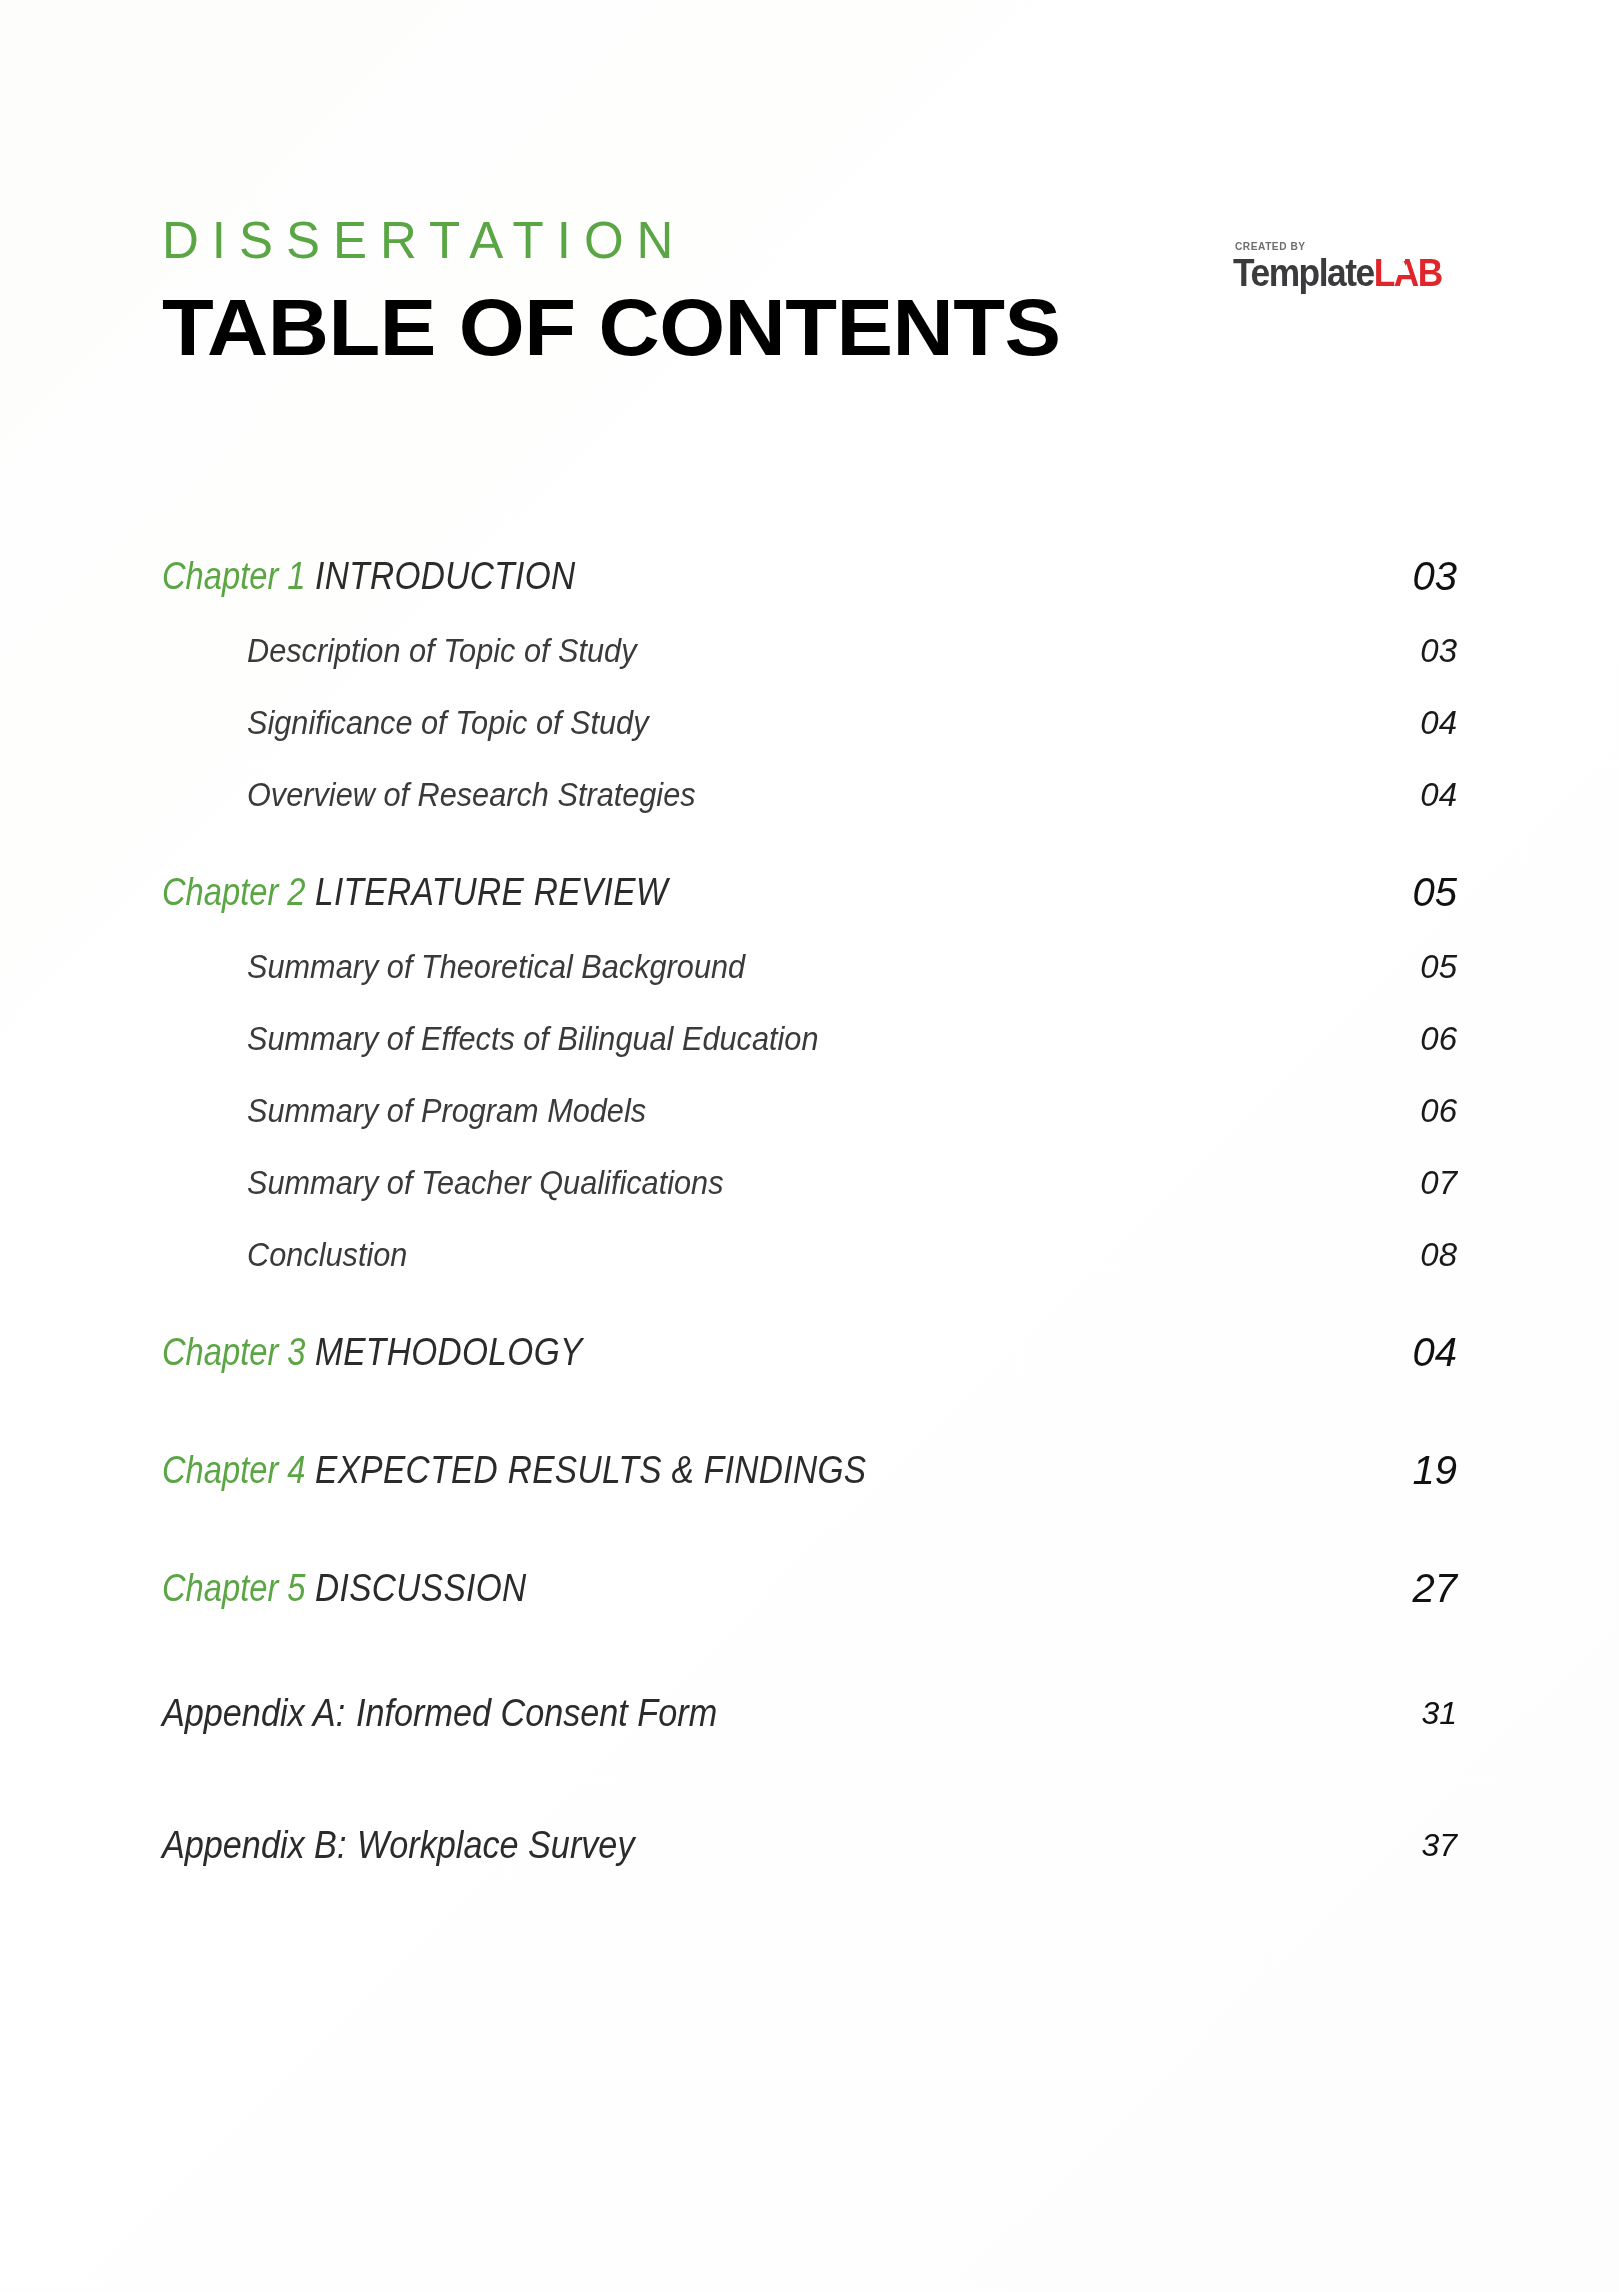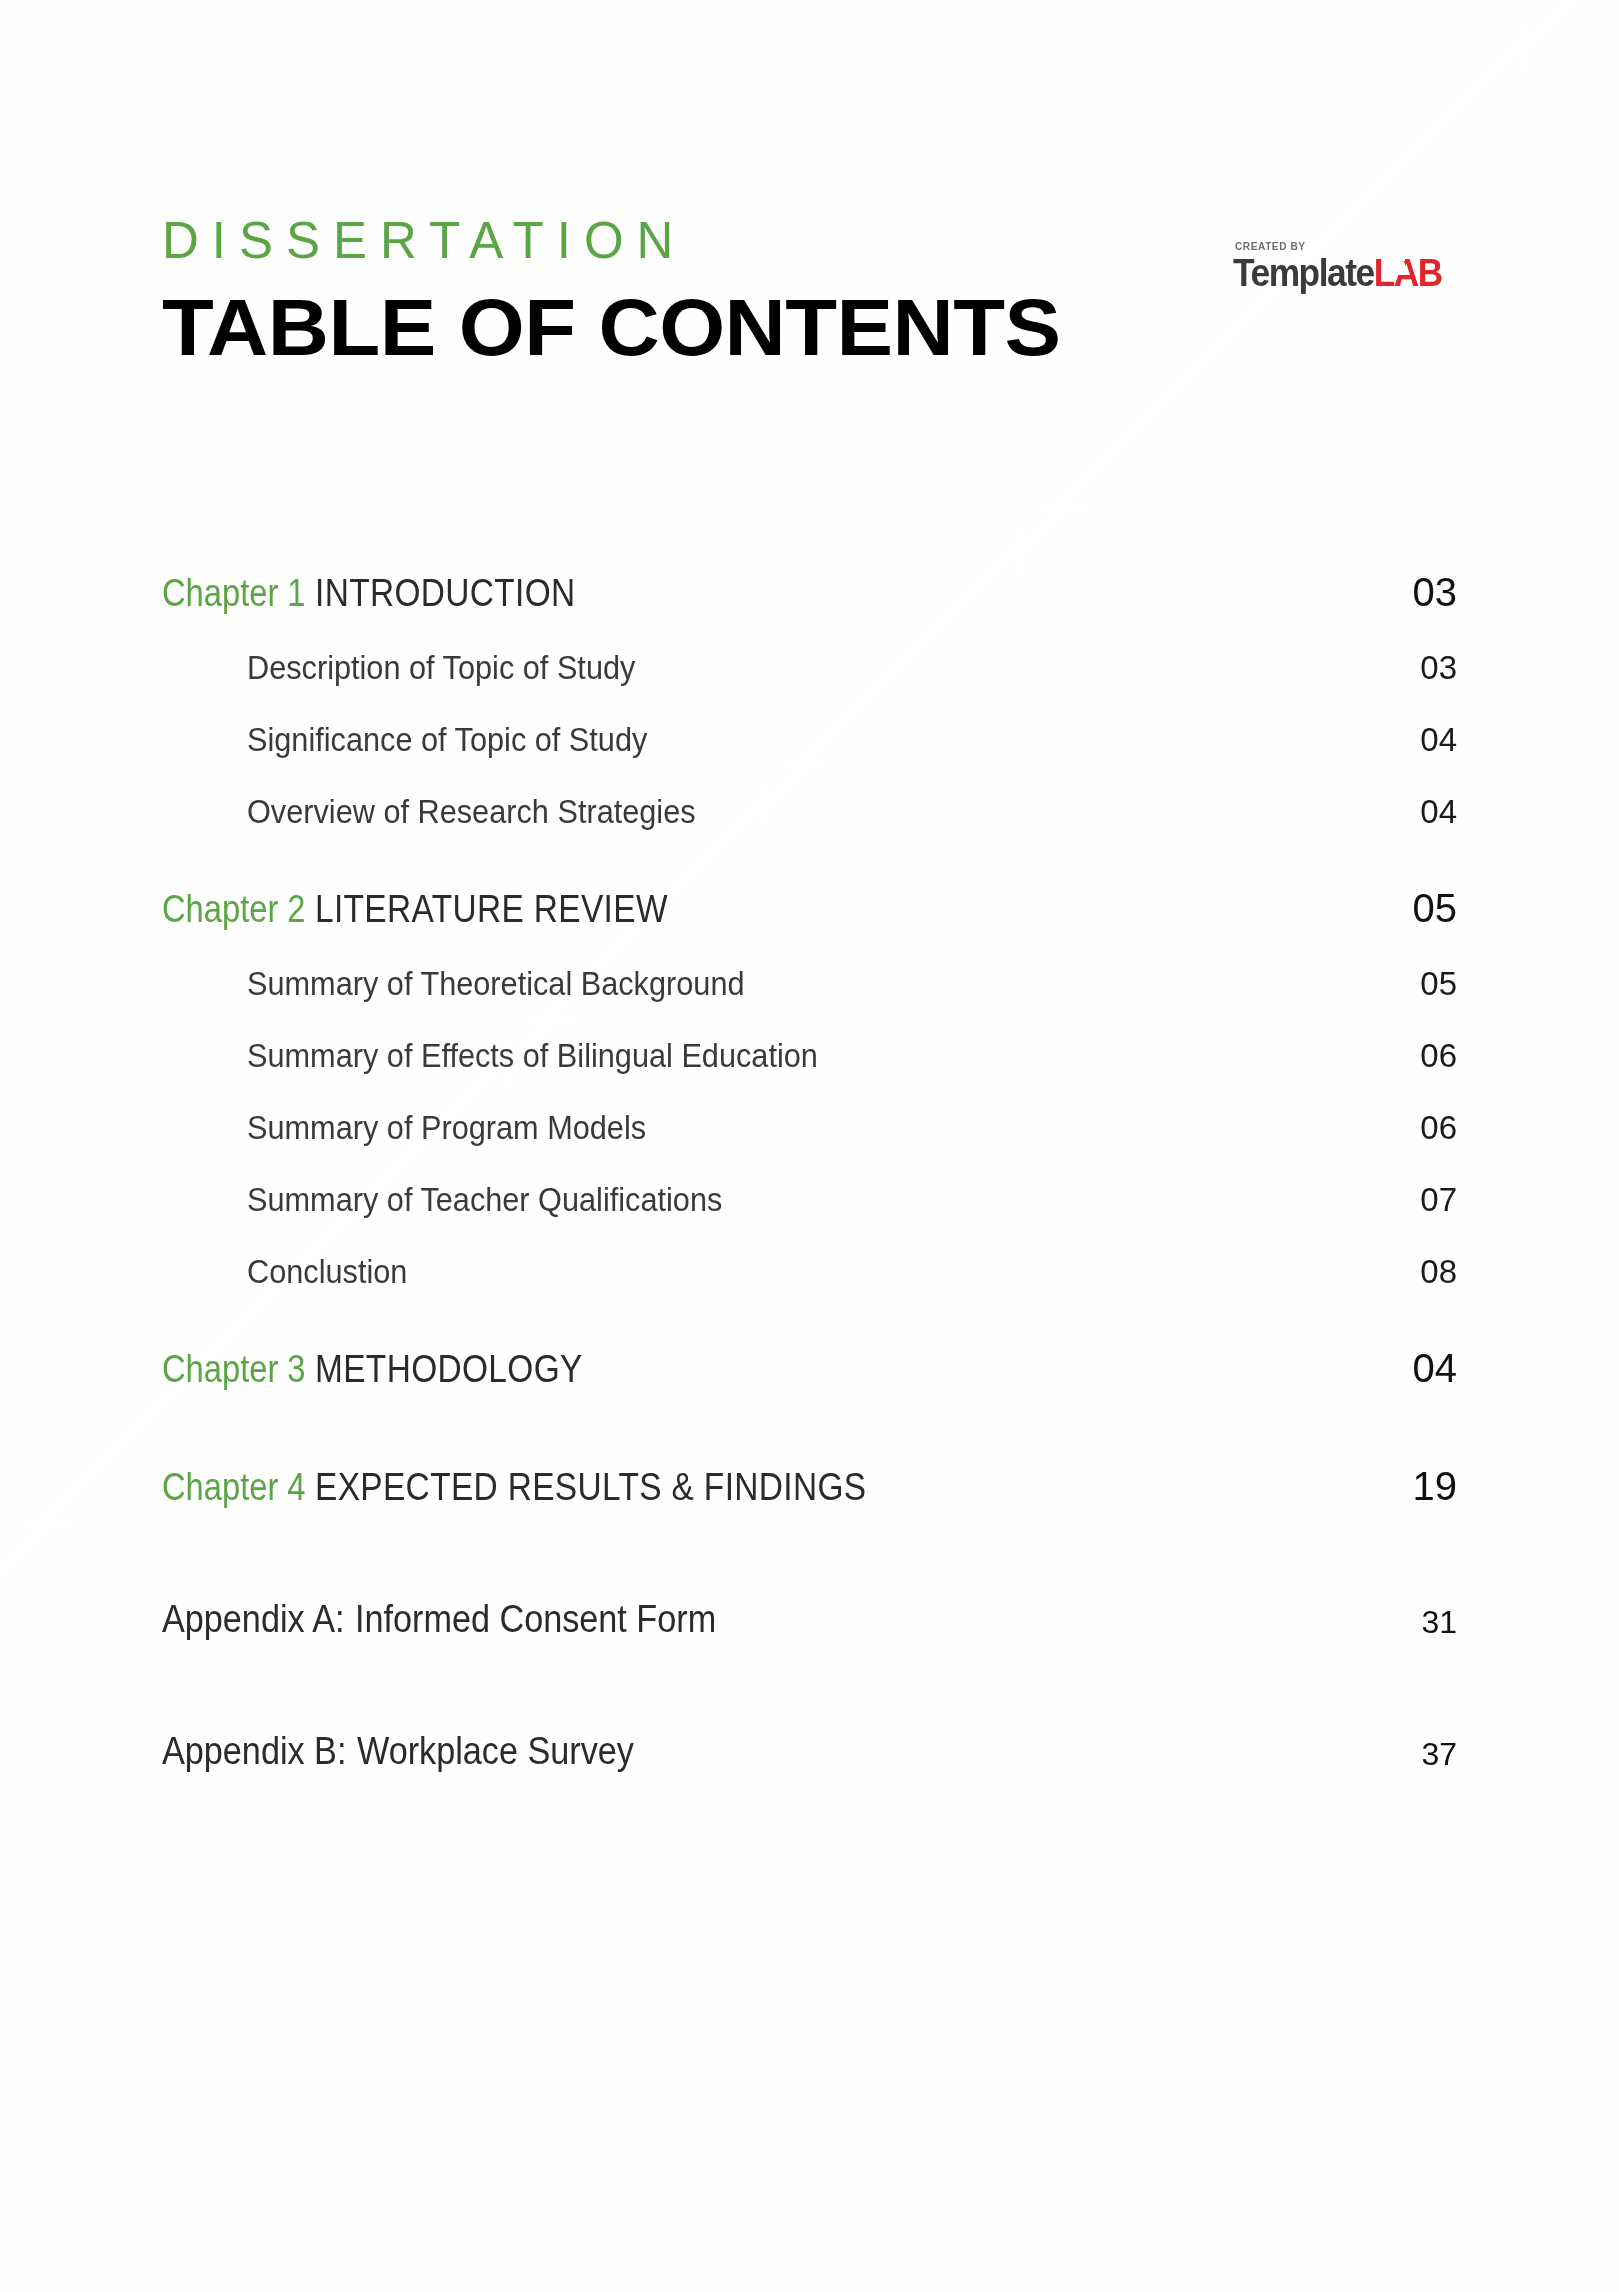--- a/index.html
+++ b/index.html
@@ -114,22 +114,23 @@
   
   .toc {
     position: absolute;
     left: 162px;
     top: 537px;
     width: 1295px;
   }
 
   .row {
     display: flex;
-    align-items: flex-end;
+    align-items: center;
     width: 100%;
+    font-style: italic;
   }
 
   .row .dots { flex: 1 1 auto; min-width: 10px; }
 
   
   .row-chapter {
     margin-bottom: 0;
     height: 78px;
   }
   .chapter-label {
@@ -308,20 +309,28 @@
       </div>
       <div class="group group-gap-lg">
         <div class="row row-chapter">
           <span class="chapter-label">Chapter 4</span> 
           <span class="chapter-title">EXPECTED RESULTS &amp; FINDINGS</span>
           <span class="dots"></span>
           <span class="chapter-page">19</span>
         </div>
       </div>
       <div class="group group-gap-lg">
+        <div class="row row-chapter">
+          <span class="chapter-label">Chapter 5</span> 
+          <span class="chapter-title">DISCUSSION</span>
+          <span class="dots"></span>
+          <span class="chapter-page">27</span>
+        </div>
+      </div>
+      <div class="group group-gap-lg">
         <div class="row row-appendix">
           <span class="appendix-label">Appendix A:</span> 
           <span class="appendix-title">Informed Consent Form</span>
           <span class="dots"></span>
           <span class="appendix-page">31</span>
         </div>
       </div>
       <div class="group group-gap-lg">
         <div class="row row-appendix">
           <span class="appendix-label">Appendix B:</span> 

